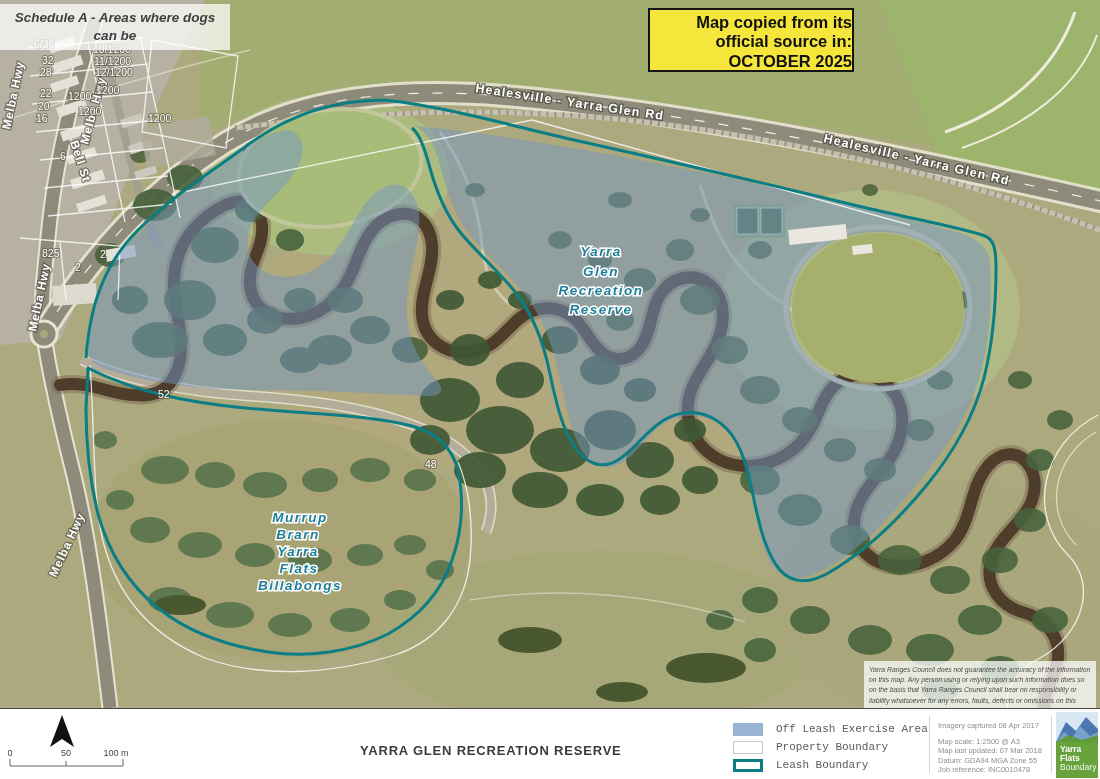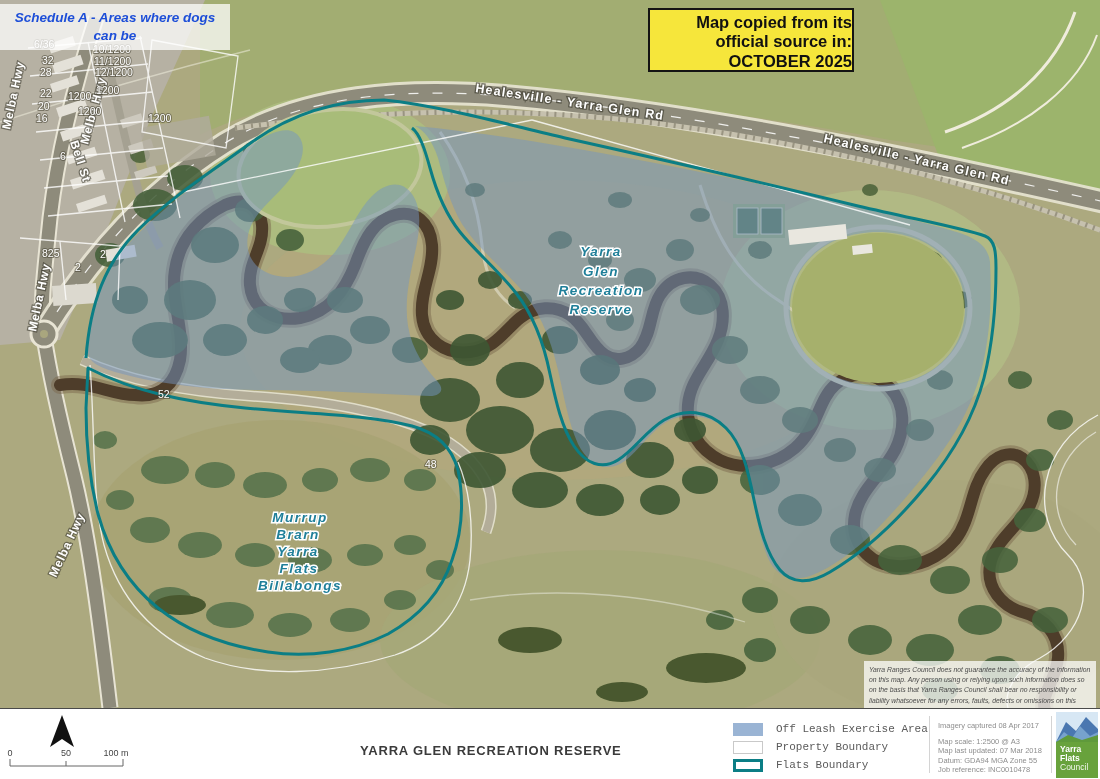--- a/index.html
+++ b/index.html
@@ -13,21 +13,21 @@
               font-weight:bold;font-size:12.5px;letter-spacing:1.2px;}
   .street-label{fill:#ffffff;stroke:rgba(62,60,48,.6);stroke-width:2.4px;paint-order:stroke;
               font-weight:bold;font-size:12px;letter-spacing:.8px;}
   .parcel-label{fill:#ffffff;stroke:rgba(70,66,50,.55);stroke-width:2px;paint-order:stroke;
               font-size:10.5px;}
   .area-label{fill:#1f7f99;stroke:#ffffff;stroke-width:3px;paint-order:stroke;
               font-weight:bold;font-style:italic;font-size:13.5px;letter-spacing:1.5px;text-anchor:middle;}
 
   
   .schedule-note{position:absolute;left:0;top:4px;width:218px;padding:5px 6px;
-      background:rgba(255,255,255,.74);color:#1d4ed8;font-weight:bold;font-style:italic;
+      background:rgba(255,255,255,.74);color:#404040;font-weight:bold;font-style:italic;
       font-size:13.5px;line-height:1.35;text-align:center;}
   .source-box{position:absolute;left:648px;top:8px;width:202px;height:57px;
       background:#f6e63b;border:2.5px solid #141414;color:#111;
       font-weight:bold;font-size:16.5px;line-height:1.18;text-align:right;padding-top:3px;}
   .disclaimer{position:absolute;left:864px;top:661px;width:222px;padding:4px 5px;
       background:rgba(255,255,255,.74);color:#4a4a4a;font-style:italic;
       font-size:6.8px;line-height:1.5;}
 
   
   .footer{position:absolute;left:0;top:708px;width:1100px;height:70px;background:#ffffff;
@@ -373,21 +373,21 @@
       <div class="legend-row">
         <div class="sw sw-offleash"></div>
         <div class="legend-label">Off Leash Exercise Area</div>
       </div>
       <div class="legend-row">
         <div class="sw sw-property"></div>
         <div class="legend-label">Property Boundary</div>
       </div>
       <div class="legend-row">
         <div class="sw sw-park"></div>
-        <div class="legend-label">Flats Boundary</div>
+        <div class="legend-label">Leash Boundary</div>
       </div>
     </div>
 
     <div class="sep" style="left:929px;"></div>
     <div class="sep" style="left:1051px;"></div>
 
     <div class="meta">
       <div>Imagery captured 08 Apr 2017</div>
       <div class="gap"></div>
       <div>Map scale: 1:2500 @ A3</div>
@@ -399,17 +399,17 @@
     <div class="logo">
       <svg class="logo-img" width="42" height="30" viewBox="0 0 42 30">
         <rect width="42" height="30" fill="#d7e7f4"></rect>
         <polygon points="0,30 10,10 20,19 30,5 42,17 42,30" fill="#4a77b0"></polygon>
         <polygon points="0,30 8,20 16,26 24,14 34,24 42,20 42,30" fill="#7fa9d2" opacity=".85"></polygon>
         <polygon points="0,30 12,23 26,28 42,23 42,30" fill="#5f9a3b"></polygon>
       </svg>
       <div class="logo-text">
         <div>Yarra</div>
         <div>Flats</div>
-        <div class="light">Council</div>
+        <div class="light">Boundary</div>
       </div>
     </div>
   </div>
 </div>
 
 </body></html>

